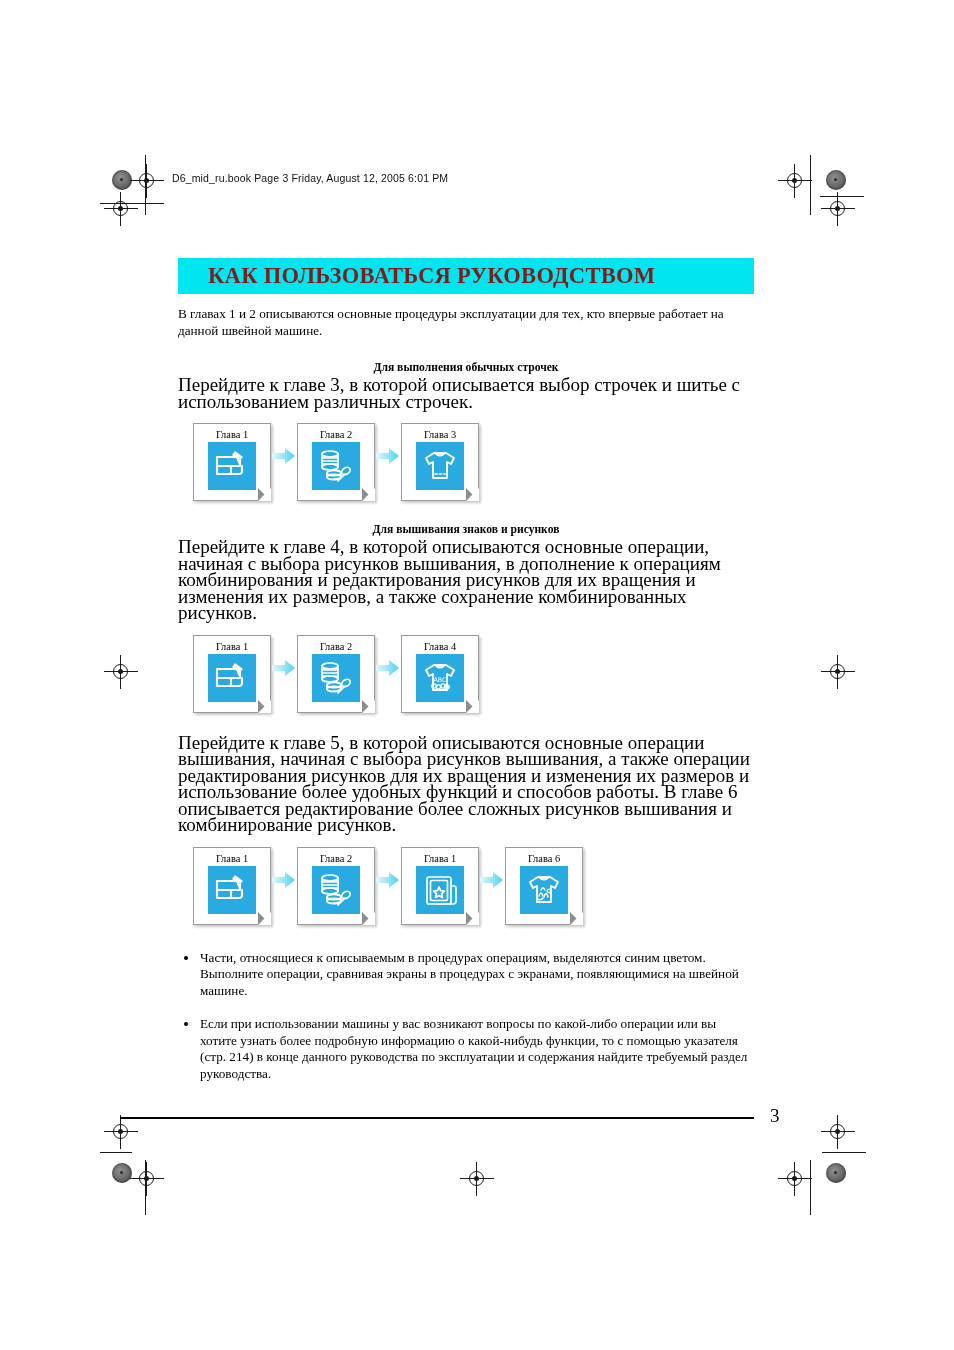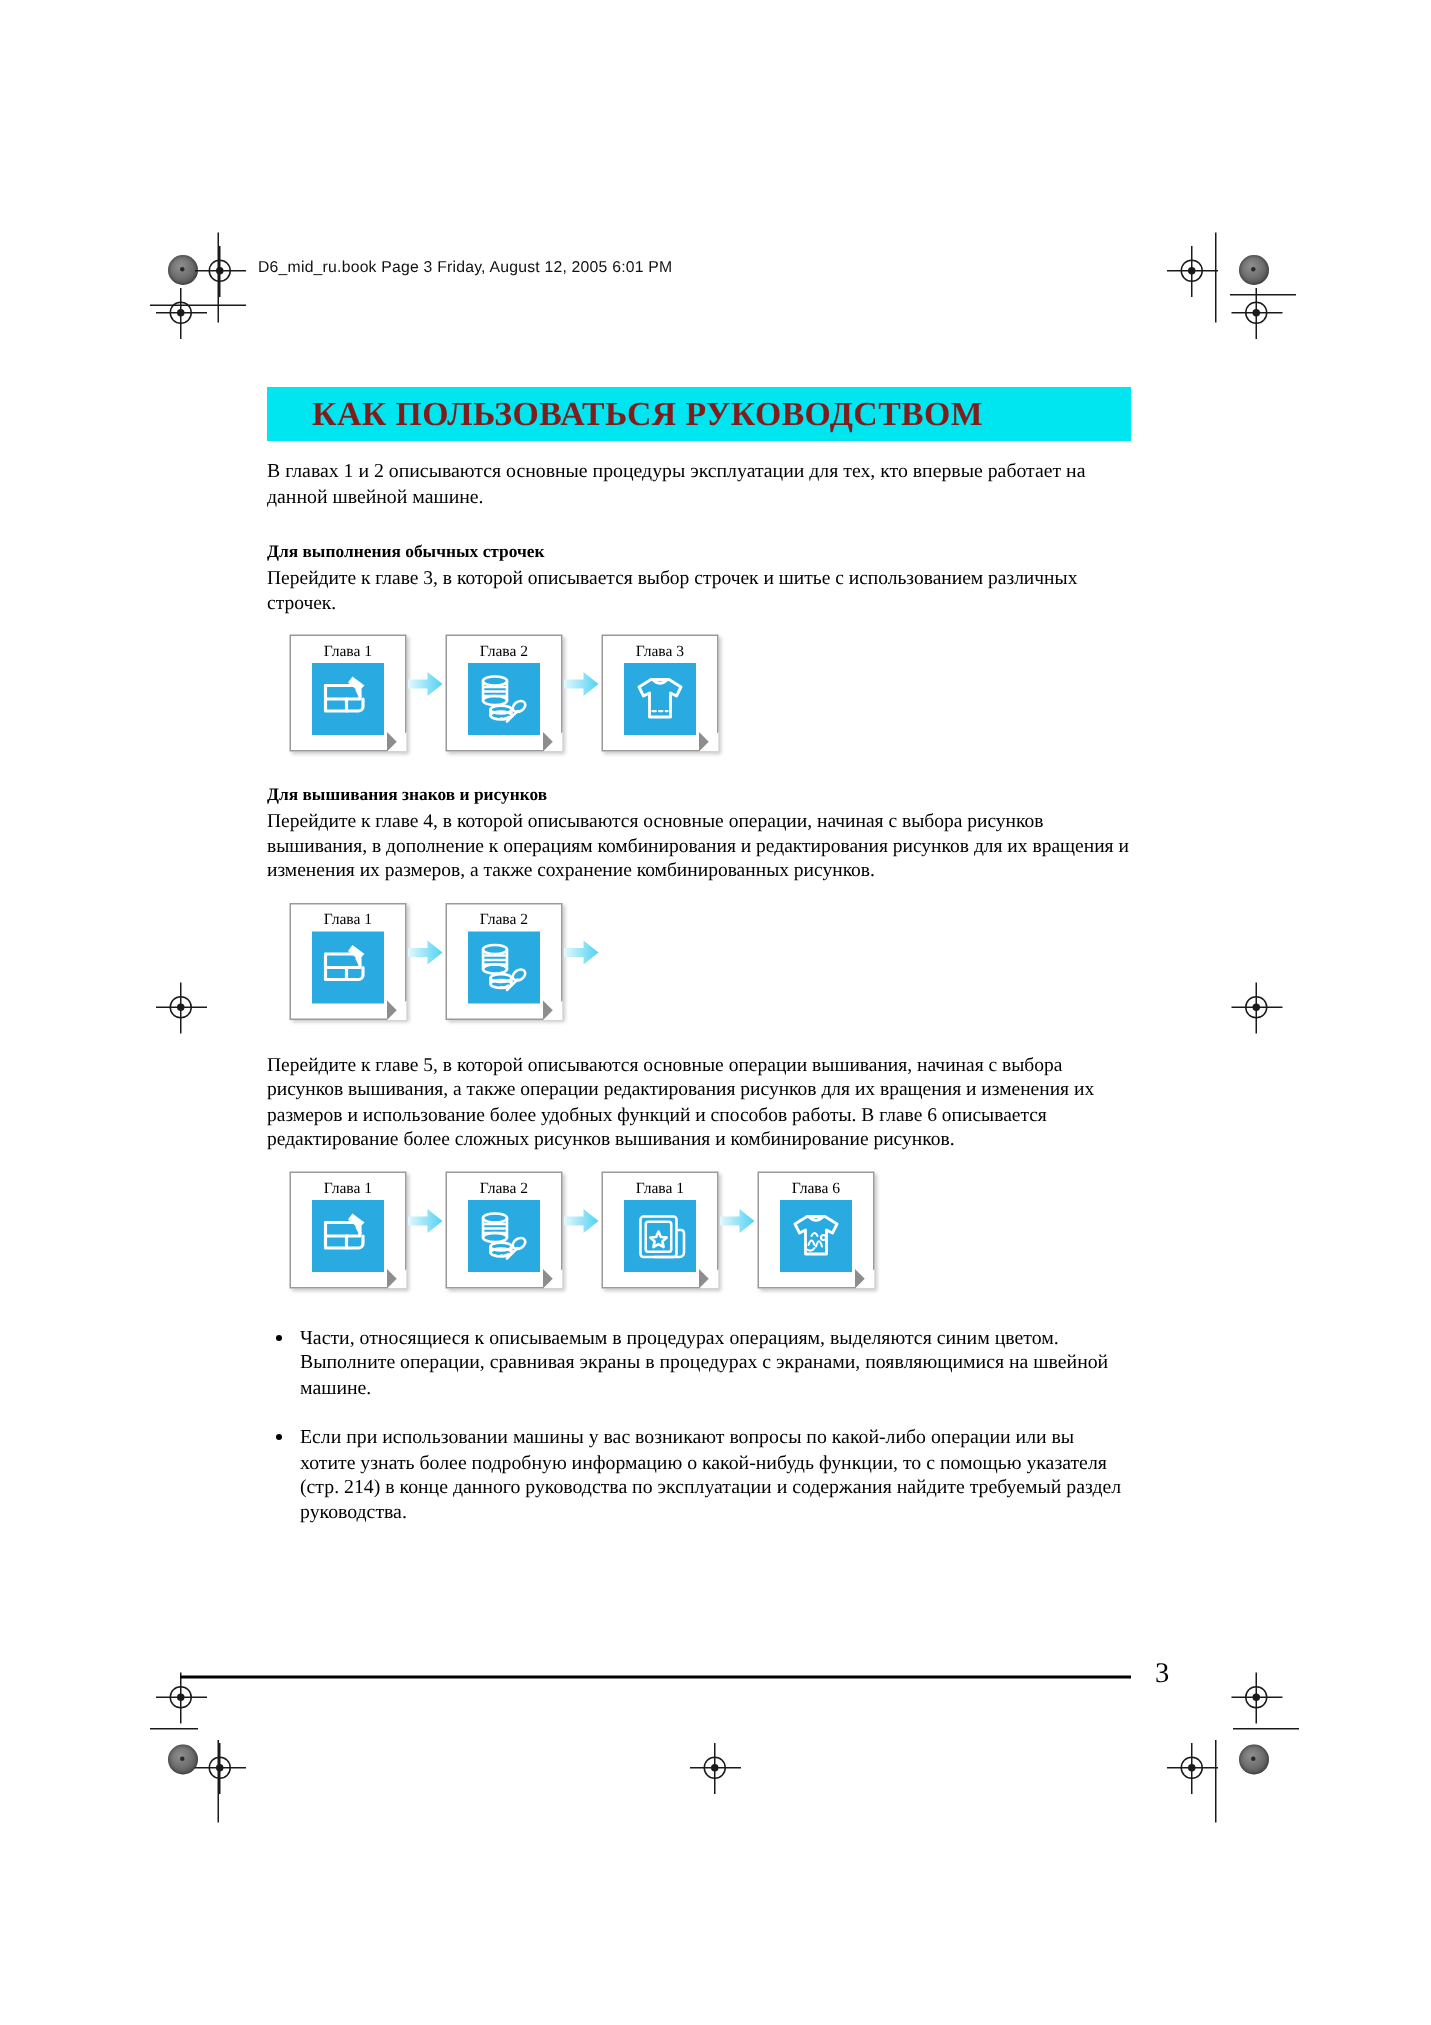--- a/index.html
+++ b/index.html
@@ -136,23 +136,24 @@
   }
 
   .section {
     margin-top: 22px;
   }
   .section-heading {
     font-weight: bold;
     font-size: 11.6px;
     line-height: 14px;
     margin-bottom: 2px;
+    text-align: center;
   }
   .section-body {
-    font-size: 13px;
+    font-size: 19px;
     line-height: 16.5px;
   }
 
   
   .flow {
     display: flex;
     align-items: center;
     margin-top: 13px;
     padding-left: 15px;
   }
@@ -459,20 +460,40 @@
           <div class="corner-fold-shadow"></div>
           <div class="corner-fold"></div>
         </div>
 
         <div class="flow-arrow">
           <svg width="24" height="18" viewBox="0 0 24 18">
             <path d="M0 6 h13 V1 l10 8 -10 8 V12 H0 z" fill="url(#ag1)"></path>
           </svg>
         </div>
 
+        <div class="card">
+          <div class="card-label">Глава 4</div>
+          <div class="card-icon">
+            <svg viewBox="0 0 48 48" aria-hidden="true">
+              <g fill="none" stroke="#ffffff" stroke-width="1.9" stroke-linejoin="round" stroke-linecap="round">
+                <path d="M18 11 h12 l8 5 -3 6 -4 -2 v16 H17 V20 l-4 2 -3 -6 z"></path>
+                <path d="M19 11 q5 5 10 0"></path>
+              </g>
+              <text x="24" y="28" fill="#ffffff" font-family="DejaVu Sans, sans-serif" font-size="6.4" text-anchor="middle">ABC</text>
+              <g fill="none" stroke="#ffffff" stroke-width="1.4">
+                <circle cx="18" cy="32" r="2.1"></circle>
+                <circle cx="22.5" cy="33" r="2.1"></circle>
+                <circle cx="27" cy="32" r="2.1"></circle>
+                <circle cx="31" cy="33" r="2.1"></circle>
+              </g>
+            </svg>
+          </div>
+          <div class="corner-fold-shadow"></div>
+          <div class="corner-fold"></div>
+        </div>
 
       </div>
     </div>
 
     <div class="section">
       <div class="section-body">Перейдите к главе 5, в которой описываются основные операции вышивания, начиная с выбора рисунков вышивания, а также операции редактирования рисунков для их вращения и изменения их размеров и использование более удобных функций и способов работы. В главе 6 описывается редактирование более сложных рисунков вышивания и комбинирование рисунков.</div>
 
       <div class="flow">
 
         <div class="card">

